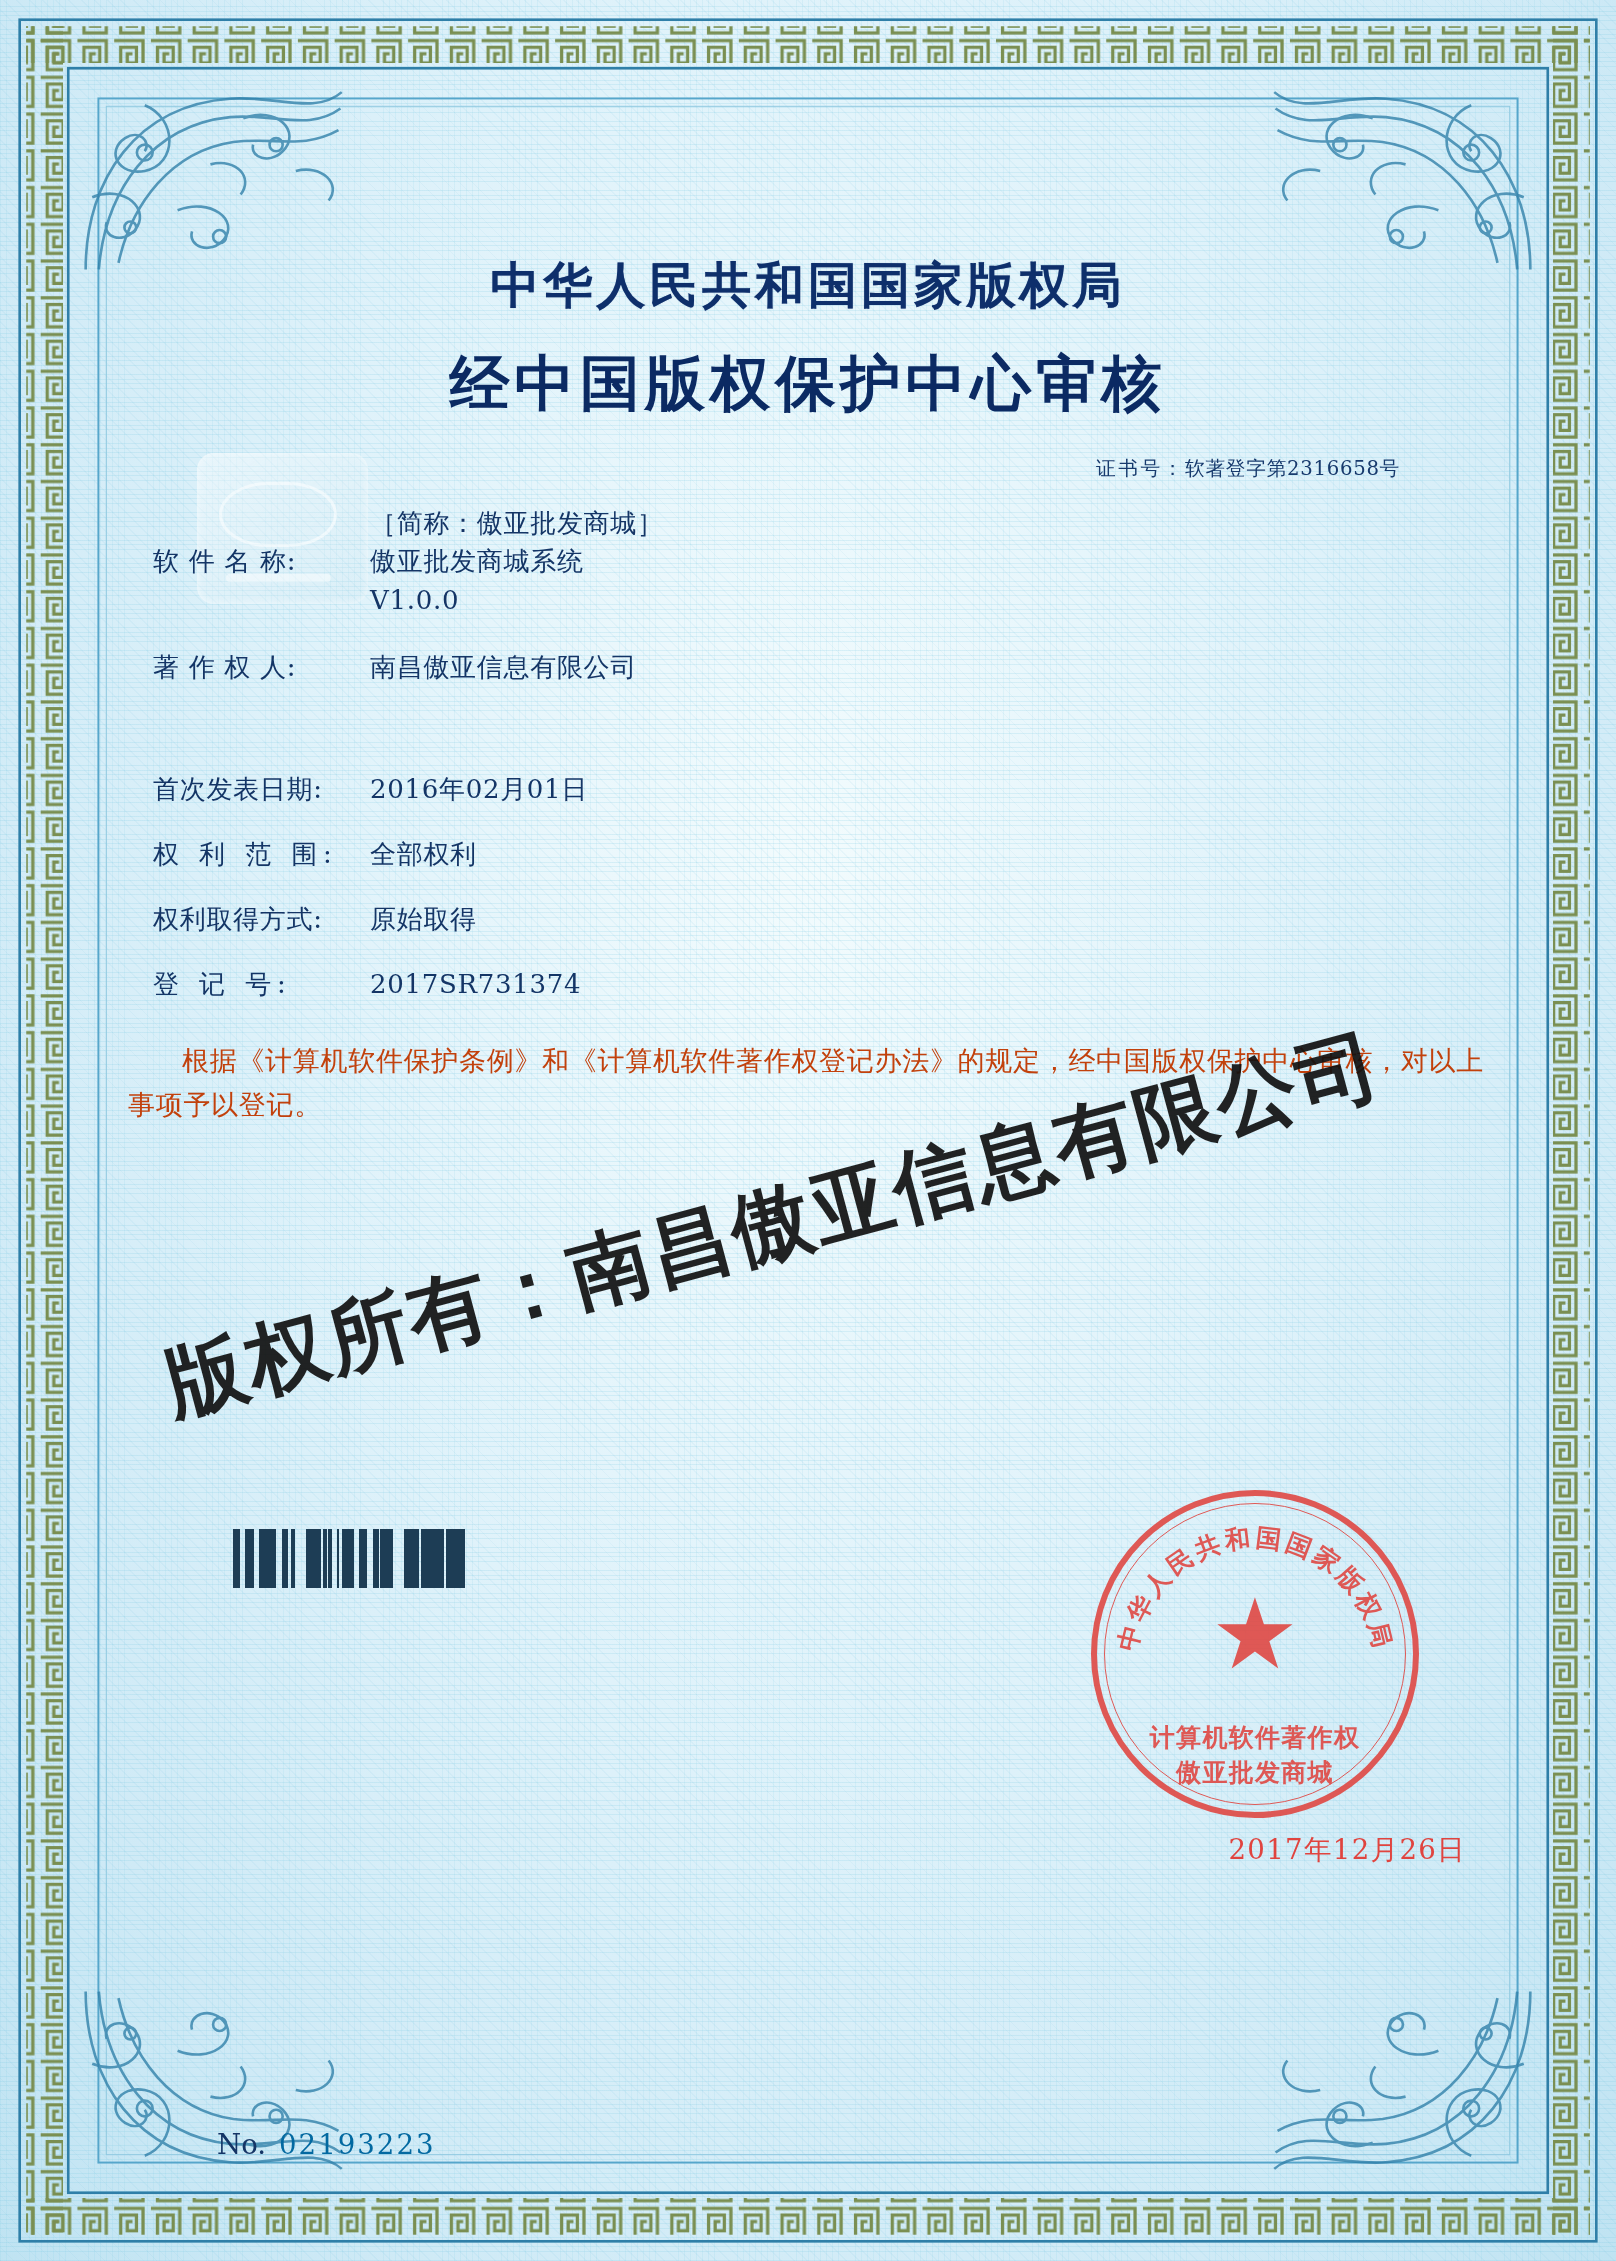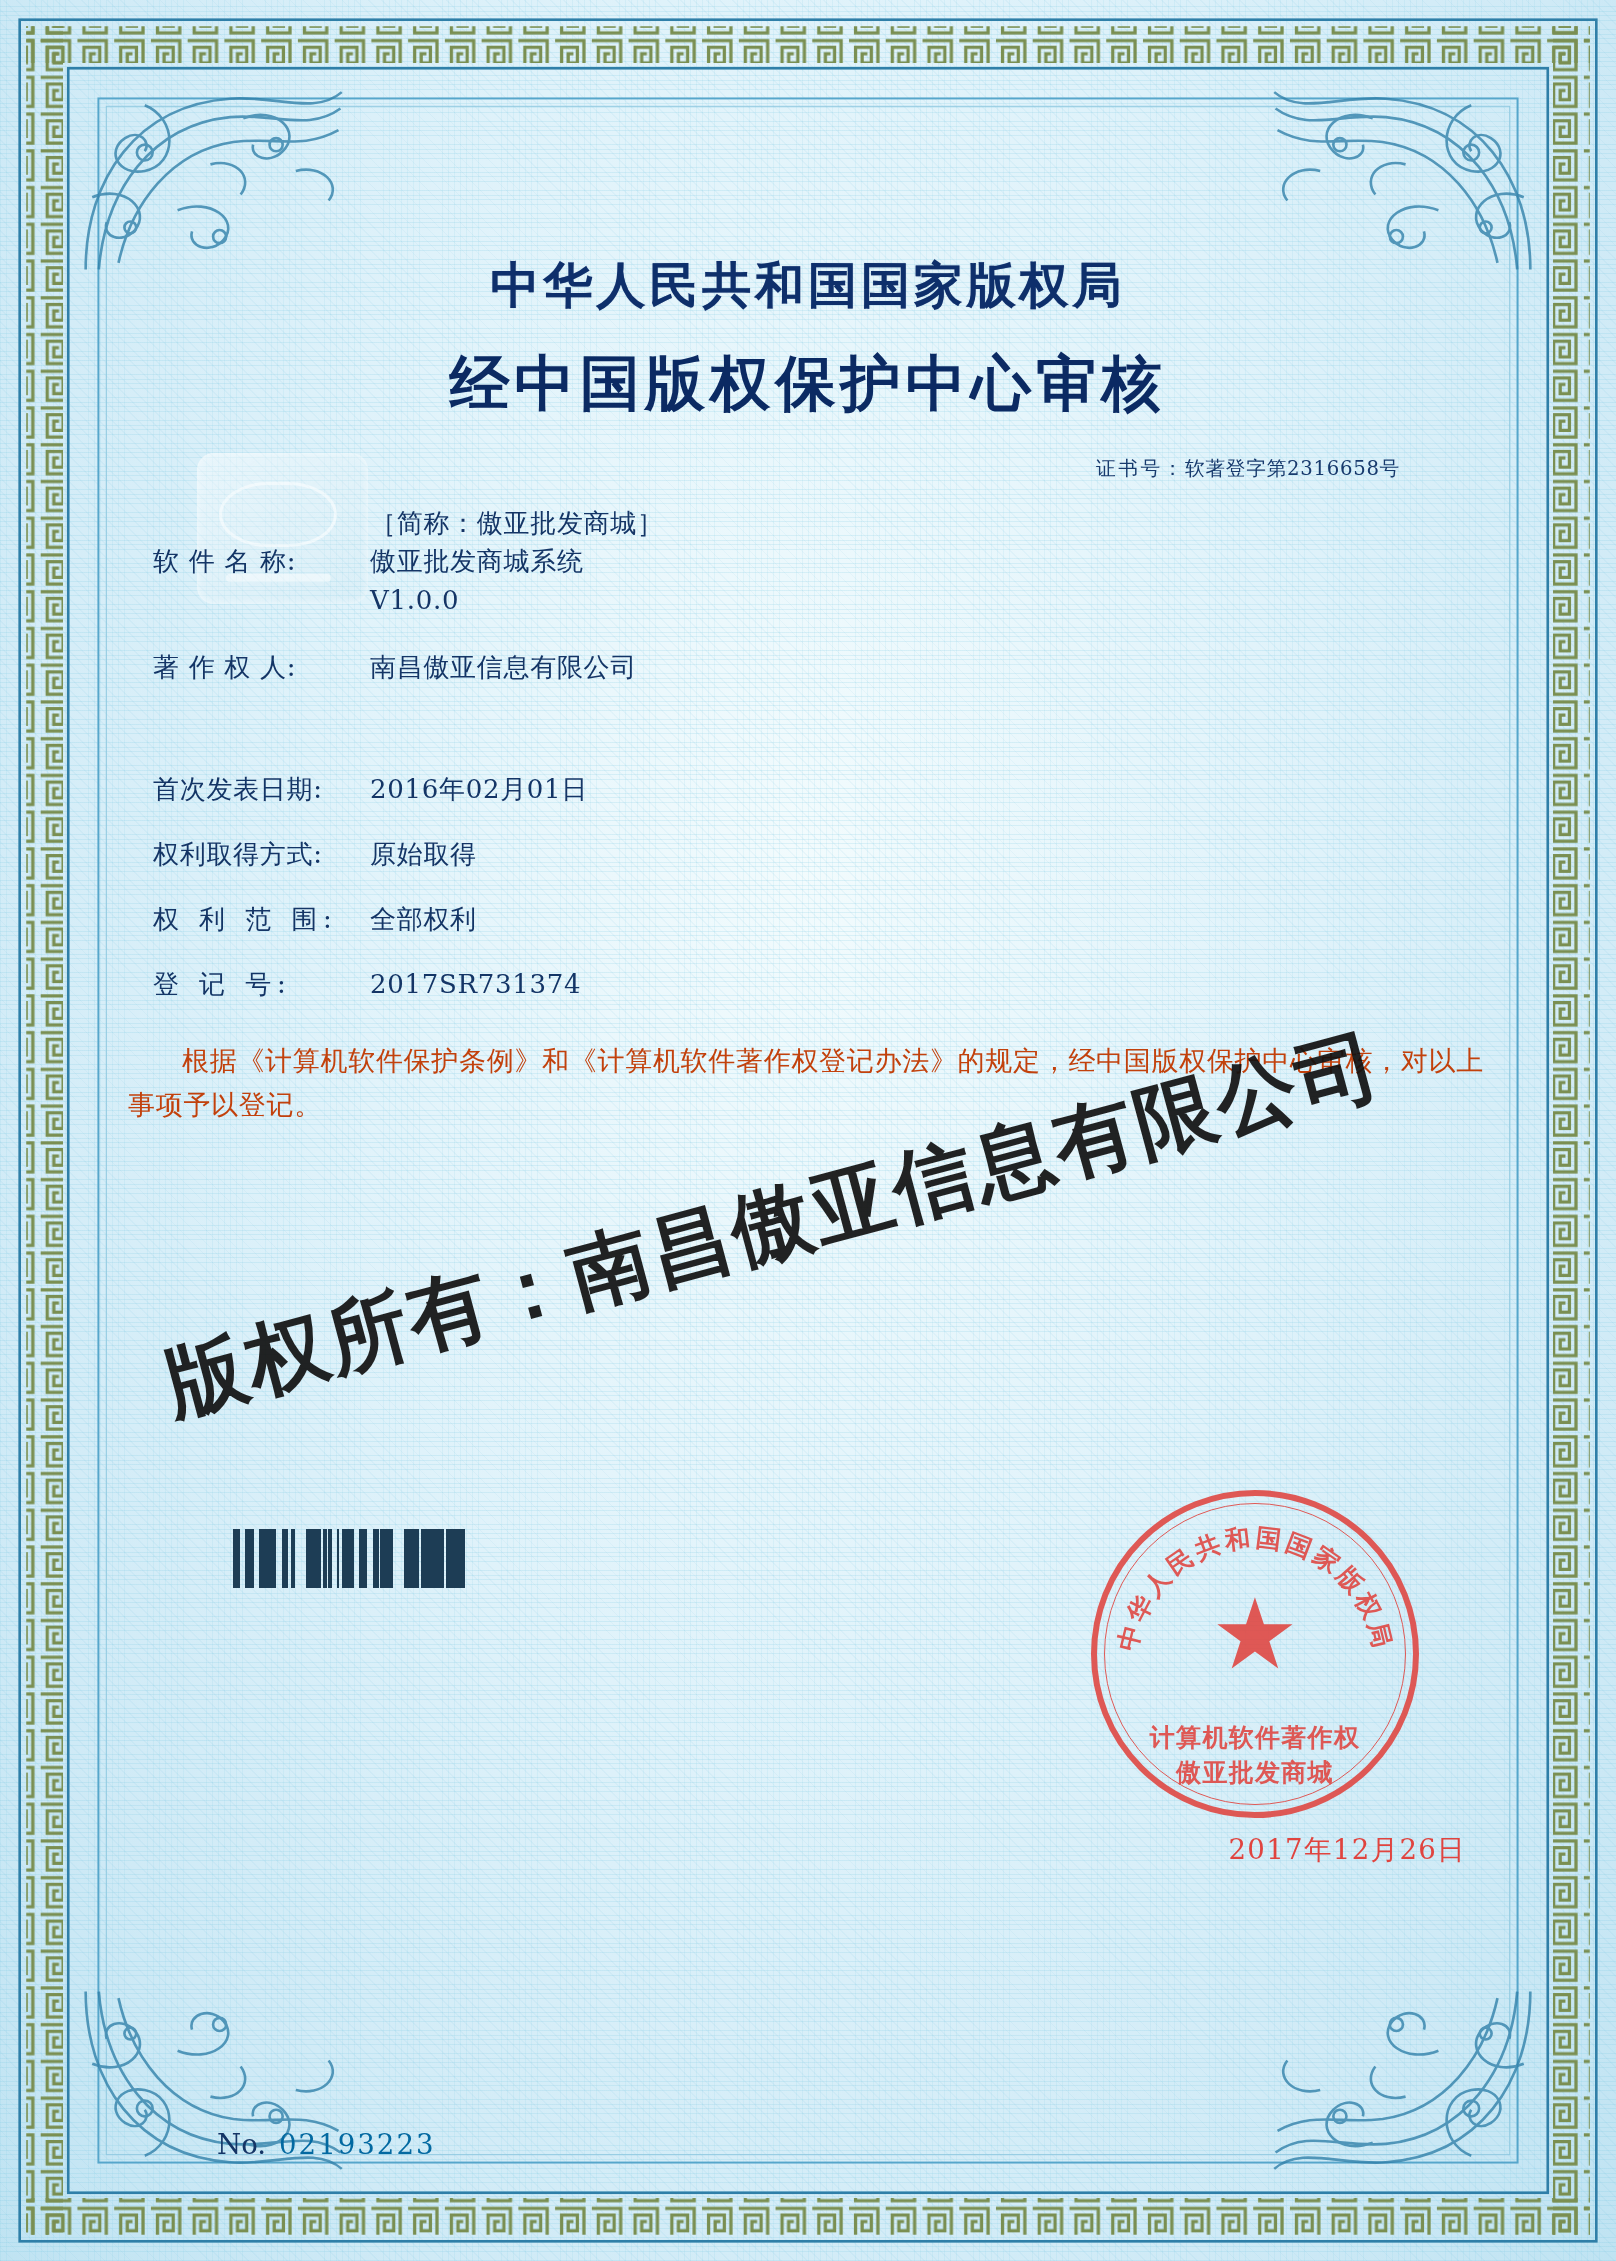--- a/index.html
+++ b/index.html
@@ -310,26 +310,26 @@
   </div>
 
   <div class="gap-a"></div>
 
   <div class="fields rowlist">
     <div class="frow">
       <div class="flabel sp1">首次发表日期:</div>
       <div class="fvalue">2016年02月01日</div>
     </div>
     <div class="frow">
+      <div class="flabel sp3">权 利 范 围:</div>
+      <div class="fvalue">全部权利</div>
+    </div>
+    <div class="frow">
       <div class="flabel sp1">权利取得方式:</div>
       <div class="fvalue">原始取得</div>
-    </div>
-    <div class="frow">
-      <div class="flabel sp3">权 利 范 围:</div>
-      <div class="fvalue">全部权利</div>
     </div>
     <div class="frow">
       <div class="flabel sp3">登  记  号:</div>
       <div class="fvalue">2017SR731374</div>
     </div>
   </div>
 
   <div class="para">根据《计算机软件保护条例》和《计算机软件著作权登记办法》的规定，经中国版权保护中心审核，对以上事项予以登记。</div>
 </div>
 

